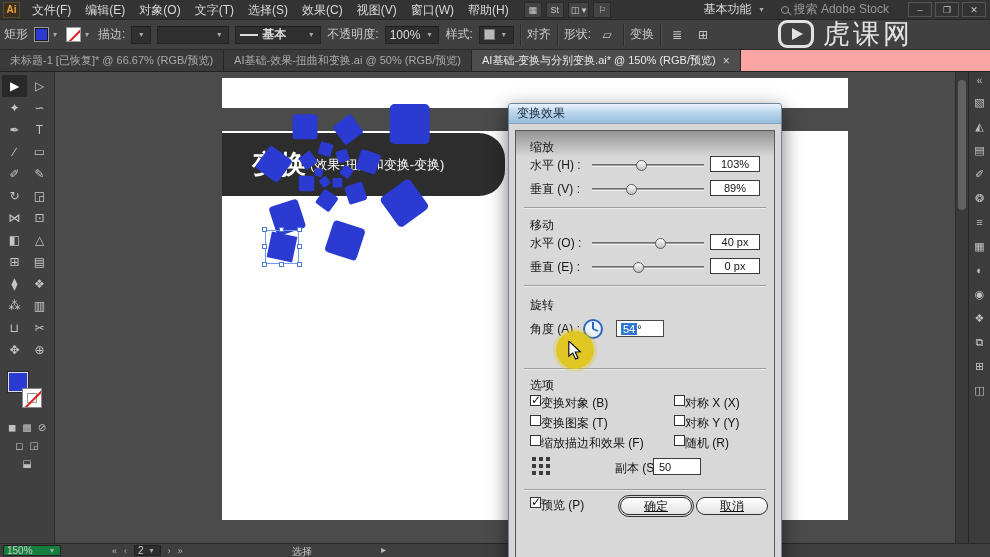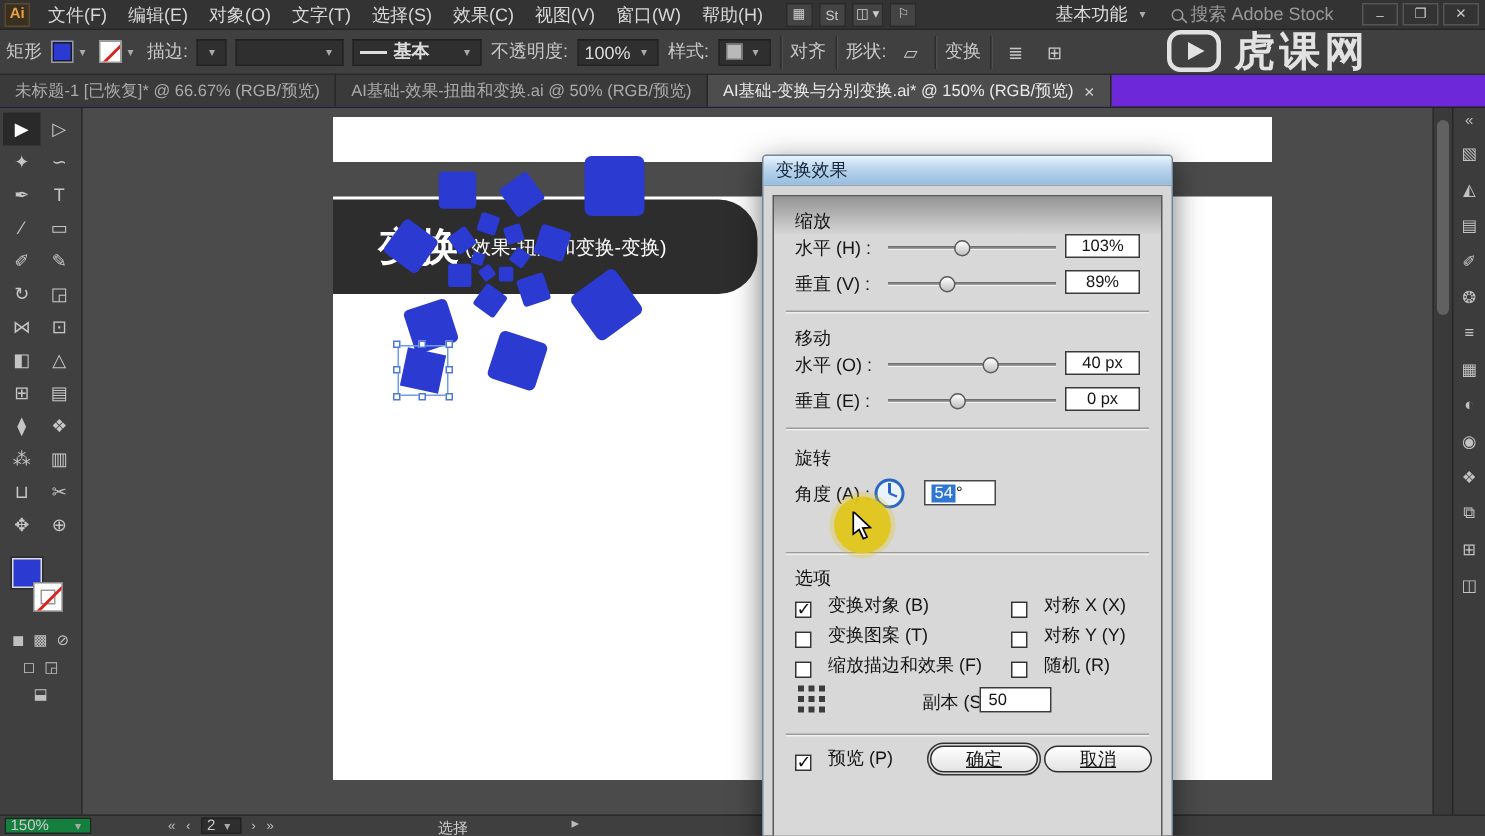--- a/index.html
+++ b/index.html
@@ -33,21 +33,21 @@
   .stroke-swatch::after { content:""; position:absolute; left:-3px; top:6px; width:24px; height:2px; background:#d22; transform:rotate(-45deg); }
   .tb-box { height:18px; background:#2f2f2f; border:1px solid #232323; border-top-color:#1d1d1d; display:flex; align-items:center; gap:4px; padding:0 4px; color:#ddd; }
   .tb-box.wide { width:72px; }
   .tb-box.linestyle { width:86px; font-weight:bold; }
   .line-sample { width:18px; height:2px; background:#ddd; }
   .mini-swatch { width:11px; height:11px; background:#b9b9b9; border:1px solid #777; }
   .sep { width:1px; height:22px; background:#2c2c2c; box-shadow:1px 0 0 #4d4d4d; }
   .tb-icon { width:20px; height:18px; display:flex; align-items:center; justify-content:center; color:#c8c8c8; font-size:12px; }
 
   
-  .tabbar { position:absolute; left:0; top:50px; right:0; height:22px; background:#6d28d9; border-bottom:1px solid #222; display:flex; font-size:11px; z-index:15; }
+  .tabbar { position:absolute; left:0; top:50px; right:0; height:22px; background:#fca5a5; border-bottom:1px solid #222; display:flex; font-size:11px; z-index:15; }
   .tab { display:flex; align-items:center; gap:7px; padding:0 10px; background:#3a3a3a; color:#ababab; border-right:1px solid #262626; white-space:nowrap; }
   .tab.active { background:#4d4d4d; color:#e9e9e9; }
   .tab .x { color:#cfcfcf; font-size:12px; }
   .tab .x::after { content:"×"; }
 
   
   .toolpanel { position:absolute; left:0; top:72px; width:55px; bottom:14px; background:#404040; border-right:1px solid #2a2a2a; z-index:12; }
   .tools-grid { display:grid; grid-template-columns:25px 25px; justify-content:center; padding-top:3px; }
   .tool { height:22px; display:flex; align-items:center; justify-content:center; color:#c6c6c6; font-size:12px; }
   .tool.active { background:#292929; color:#fff; }
@@ -100,38 +100,38 @@
   .srow { position:absolute; left:0; right:0; height:22px; }
   .srow .lbl { position:absolute; left:14px; line-height:20px; }
   .slider { position:absolute; left:76px; top:9px; width:112px; height:3px; background:#9b9b9b; border-top:1px solid #6f6f6f; border-bottom:1px solid #f2f2f2; }
   .thumb { position:absolute; top:-5px; width:11px; height:11px; margin-left:-5px; border-radius:50%; background:linear-gradient(#fefefe,#c0c0c0); border:1px solid #5a5a5a; }
   .vbox { position:absolute; left:194px; top:1px; width:50px; height:16px; background:#fff; border:1px solid #3a3a3a; font-size:11px; display:flex; align-items:center; justify-content:center; }
   .dsep { position:absolute; left:8px; right:8px; height:2px; border-top:1px solid #9c9c9c; border-bottom:1px solid #eee; }
   .dial { position:absolute; left:66px; top:-1px; width:22px; height:22px; }
   .anglebox { position:absolute; left:100px; top:1px; width:48px; height:17px; background:#fff; border:1px solid #45474a; font-size:11px; display:flex; align-items:center; padding-left:4px; }
   .anglesel { background:#2f76d2; color:#fff; padding:0 2px; }
   .cbrow { position:absolute; left:0; right:0; height:16px; }
-  .cb { position:absolute; display:flex; align-items:flex-end; gap:11px; }
+  .cb { position:absolute; display:flex; align-items:flex-start; gap:0; }
   .cb.colL { left:14px; } .cb.colR { left:158px; }
   .cbbox { width:11px; height:11px; background:#fff; border:1px solid #333; position:relative; flex:none; }
   .cbbox.on::after { content:"✓"; position:absolute; left:0; top:-3px; font-size:12px; font-weight:bold; color:#111; }
   .ninedot { position:absolute; left:16px; top:0; display:grid; grid-template-columns:repeat(3,4px); grid-auto-rows:4px; gap:3px; }
   .ninedot i { background:#3c3c3c; display:block; }
   .copies-label { position:absolute; left:99px; top:3px; }
   .copies-box { position:absolute; left:137px; top:1px; width:48px; height:17px; background:#fff; border:1px solid #3a3a3a; font-size:11px; display:flex; align-items:center; padding-left:5px; }
   .btn { position:absolute; width:72px; height:18px; border:1px solid #2e2e2e; border-radius:9px; background:linear-gradient(#ffffff,#e3e3e3); display:flex; align-items:center; justify-content:center; font-size:12px; color:#111;text-decoration:underline; }
   .btn.default { outline:1px solid #333; outline-offset:1px; }
 
   
   .hl { position:absolute; left:556px; top:331px; width:38px; height:38px; border-radius:50%; background:rgba(224,198,26,.95); box-shadow:0 0 0 3px rgba(224,198,26,.30); z-index:50; }
   .cursor { position:absolute; left:568px; top:341px; z-index:55; }
   .watermark { position:absolute; left:778px; top:16px; display:flex; align-items:center; gap:9px; color:rgba(255,255,255,.85); z-index:80; pointer-events:none; }
   .wm-logo { width:36px; height:28px; border:3px solid rgba(255,255,255,.85); border-radius:9px; position:relative; }
   .wm-logo::after { content:""; position:absolute; left:11px; top:5px; border-left:11px solid rgba(255,255,255,.85); border-top:6px solid transparent; border-bottom:6px solid transparent; }
-  .wm-text { font-size:27px; font-weight:bold; letter-spacing:3px; }
+  .wm-text { font-size:27px; font-weight:normal; letter-spacing:3px; }
 </style>
 </head>
 <body>
 
 <div class="menubar">
   <span class="ai-logo">Ai</span>
   <span id="menu-items" style="display:flex;">
       <span class="menu-item">文件(F)</span>
       <span class="menu-item">编辑(E)</span>
       <span class="menu-item">对象(O)</span>

